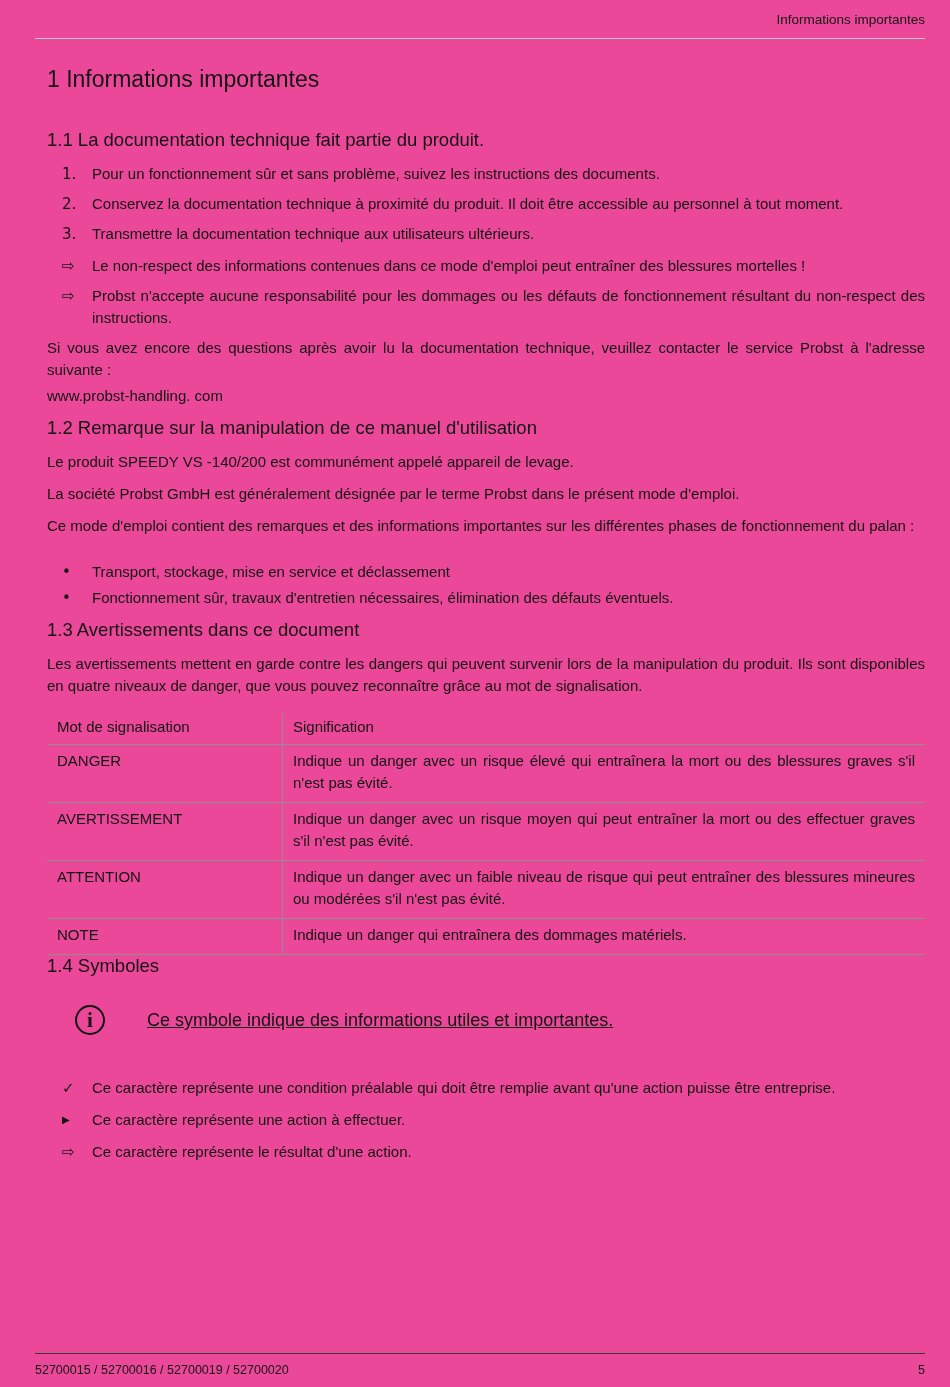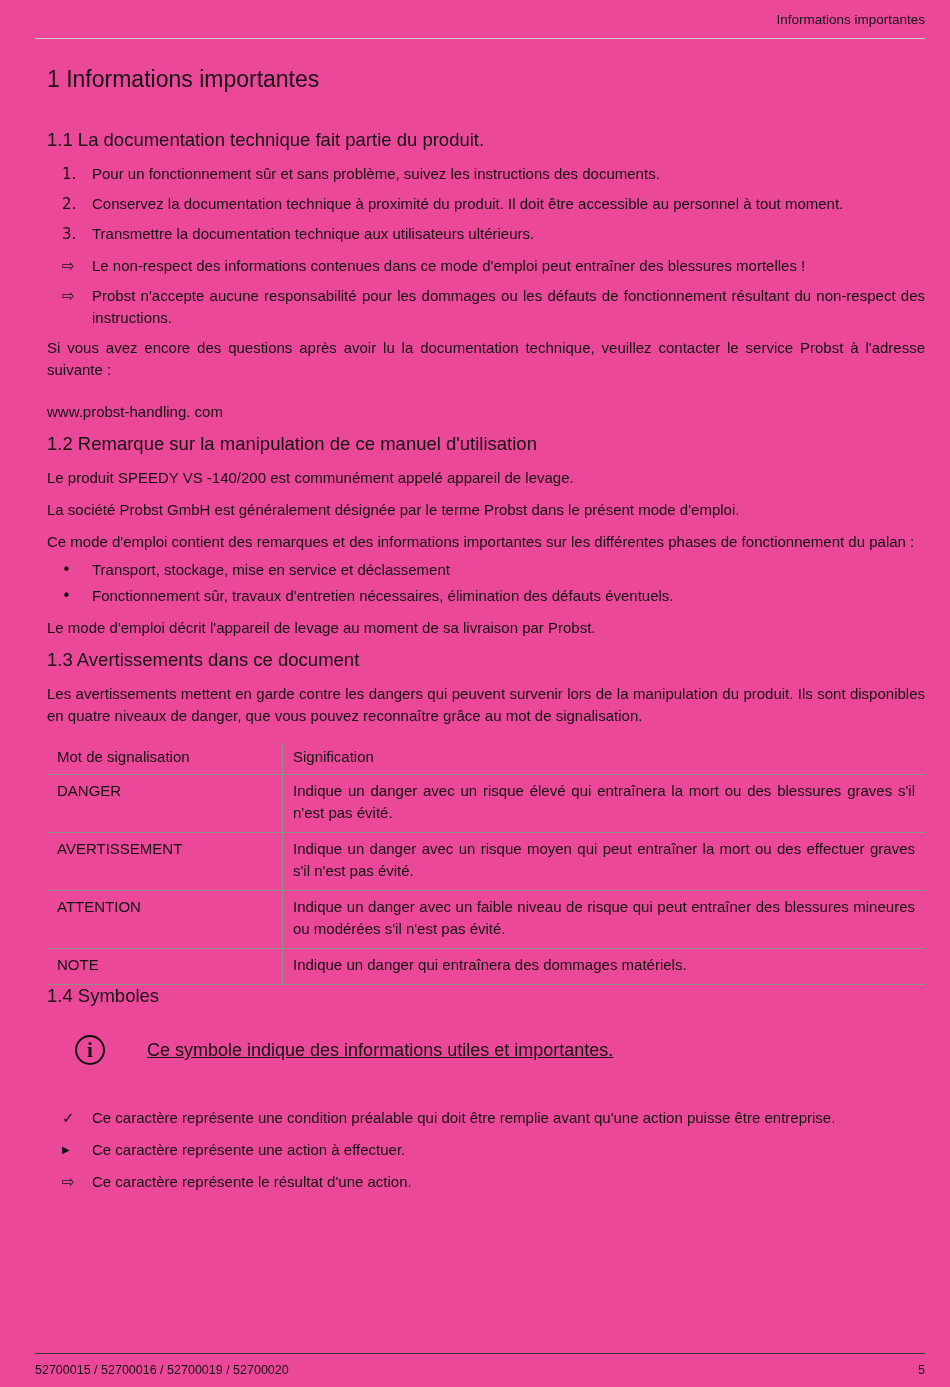--- a/index.html
+++ b/index.html
@@ -38,21 +38,21 @@
     margin: 0 0 12px 0;
   }
   .mt-12 { margin-top: 36px; }
   .mt-13 { margin-top: 30px; }
   .mt-14 { margin-top: 55px; }
   p {
     font-size: 15px;
     line-height: 22px;
     margin: 0 0 10px 0;
   }
-  p.tight { margin-bottom: 20px; }
+  p.tight { margin-bottom: 4px; }
   .just { text-align: justify; }
   .li {
     display: flex;
     margin: 0 0 8px 15px;
     font-size: 15px;
     line-height: 22px;
   }
   .li .mk {
     flex: 0 0 30px;
     font-family: "DejaVu Sans", "Liberation Sans", sans-serif;
@@ -152,32 +152,31 @@
       <span class="mk">⇨</span>
       <span class="tx just">Probst n'accepte aucune responsabilité pour les dommages ou les défauts de fonctionnement résultant du non-respect des instructions.</span>
     </div>
 
     <p class="just tight">Si vous avez encore des questions après avoir lu la documentation technique, veuillez contacter le service Probst à l'adresse suivante :</p>
     <p>www.probst-handling. com</p>
 
     <h2 class="sec mt-12">1.2 Remarque sur la manipulation de ce manuel d'utilisation</h2>
     <p>Le produit SPEEDY VS -140/200 est communément appelé appareil de levage.</p>
     <p>La société Probst GmbH est généralement désignée par le terme Probst dans le présent mode d'emploi.</p>
-    <p class="just" style="margin-bottom:6px;">Ce mode d'emploi contient des remarques et des informations importantes sur les différentes phases de fonctionnement du palan :</p>
+    <p class="just" style="margin-bottom:24px;">Ce mode d'emploi contient des remarques et des informations importantes sur les différentes phases de fonctionnement du palan :</p>
 
     <div class="li" style="margin-bottom:4px;">
       <span class="mk">•</span>
       <span class="tx">Transport, stockage, mise en service et déclassement</span>
     </div>
     <div class="li last-of-group">
       <span class="mk">•</span>
       <span class="tx">Fonctionnement sûr, travaux d'entretien nécessaires, élimination des défauts éventuels.</span>
     </div>
 
-    <p>Le mode d'emploi décrit l'appareil de levage au moment de sa livraison par Probst.</p>
 
     <h2 class="sec mt-13">1.3 Avertissements dans ce document</h2>
     <p class="just">Les avertissements mettent en garde contre les dangers qui peuvent survenir lors de la manipulation du produit. Ils sont disponibles en quatre niveaux de danger, que vous pouvez reconnaître grâce au mot de signalisation.</p>
 
     <table class="signal">
       <thead>
         <tr>
           <th class="col1">Mot de signalisation</th>
           <th class="col2">Signification</th>
         </tr>

